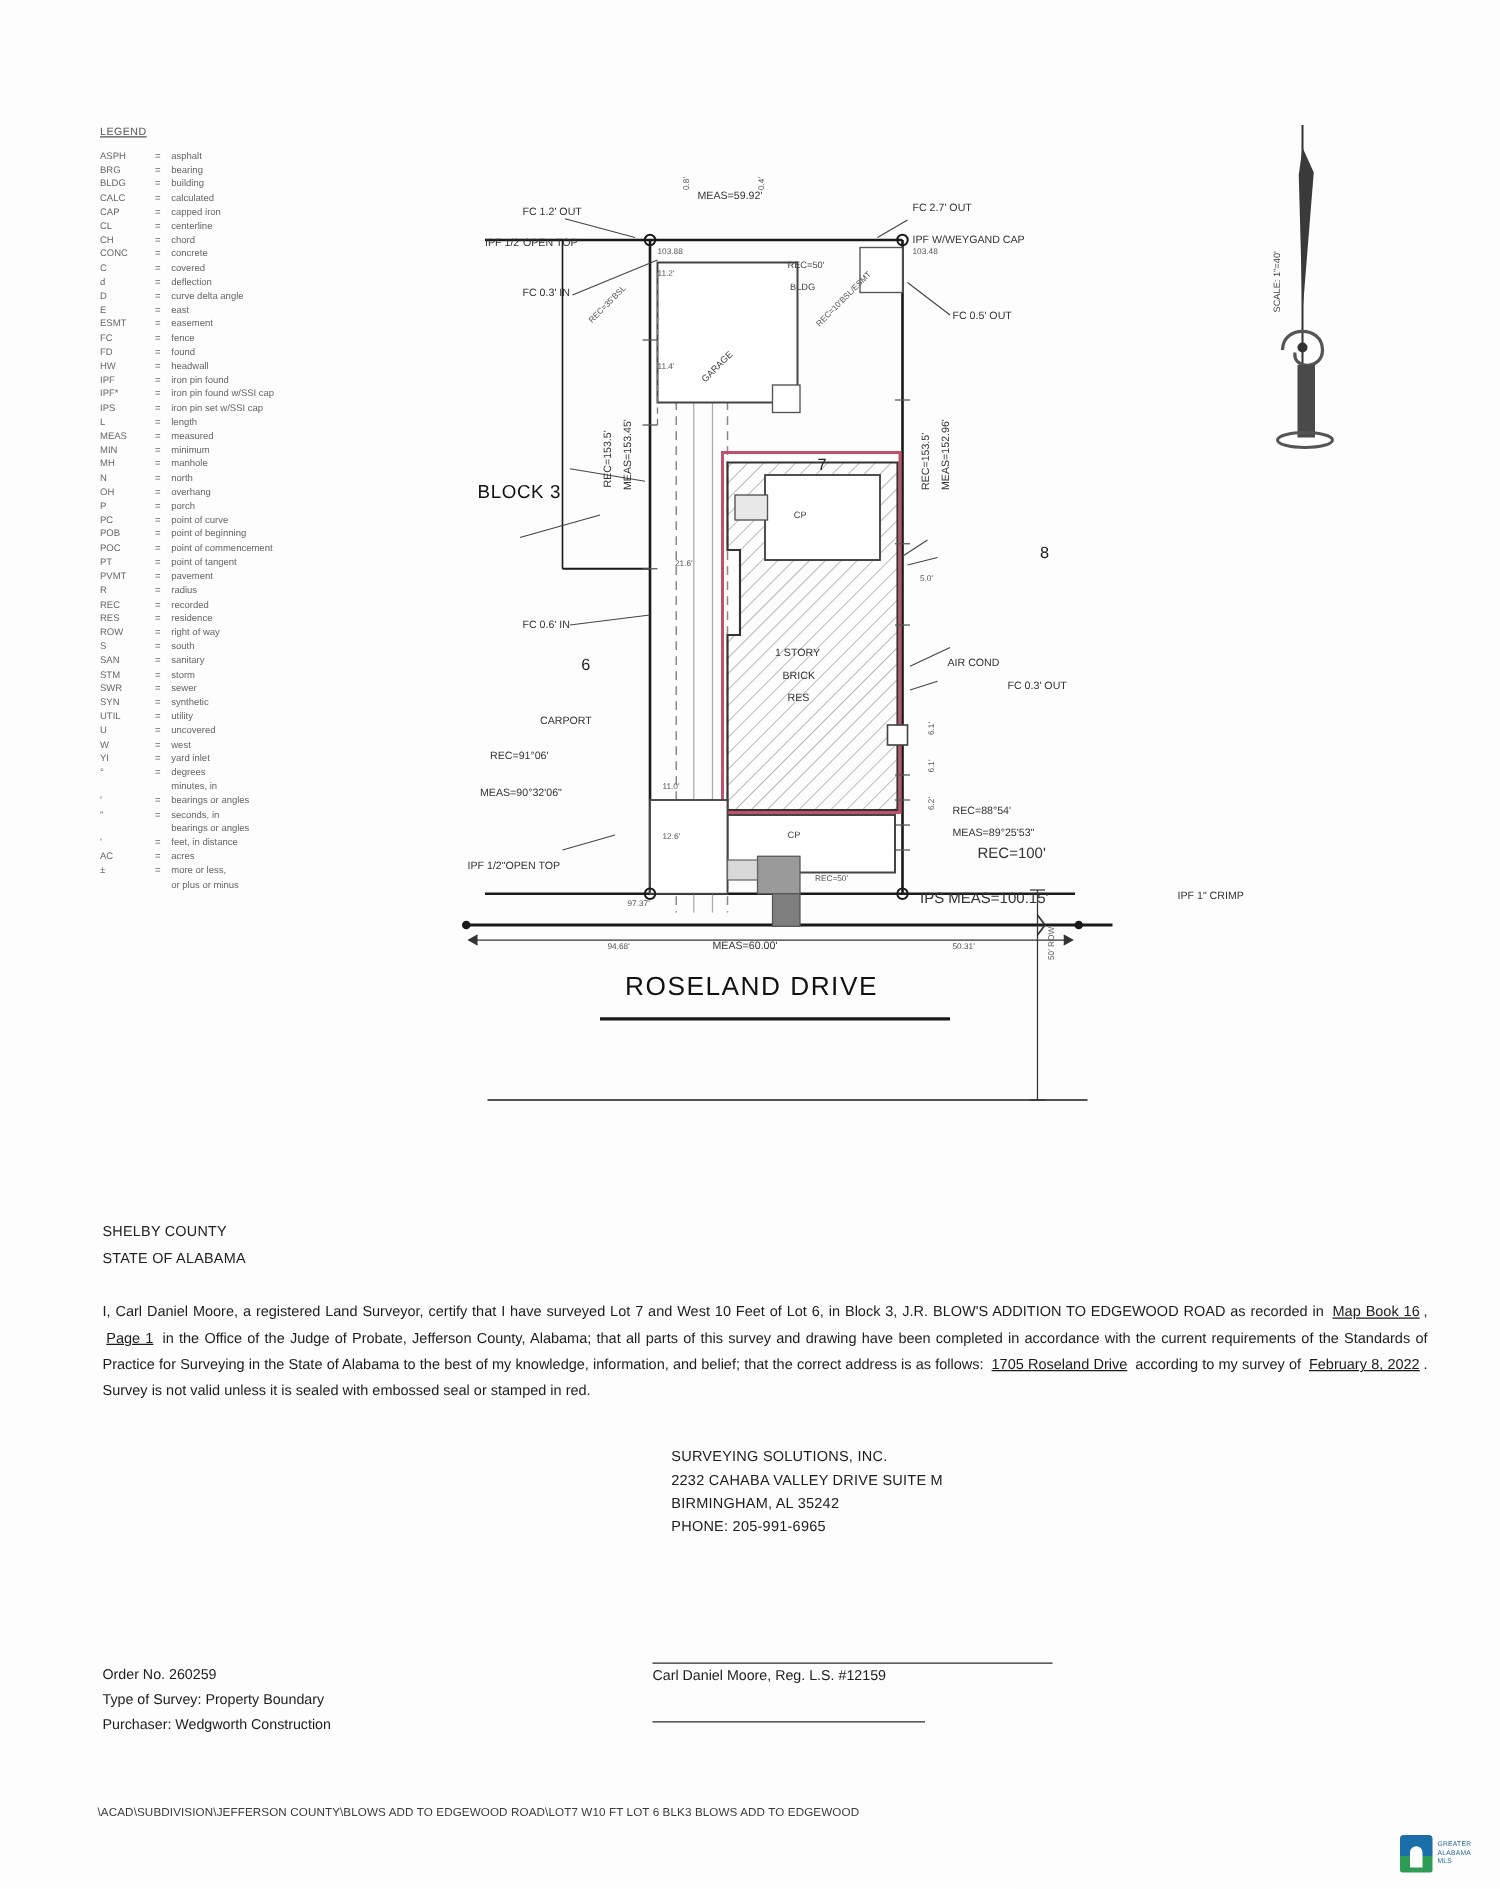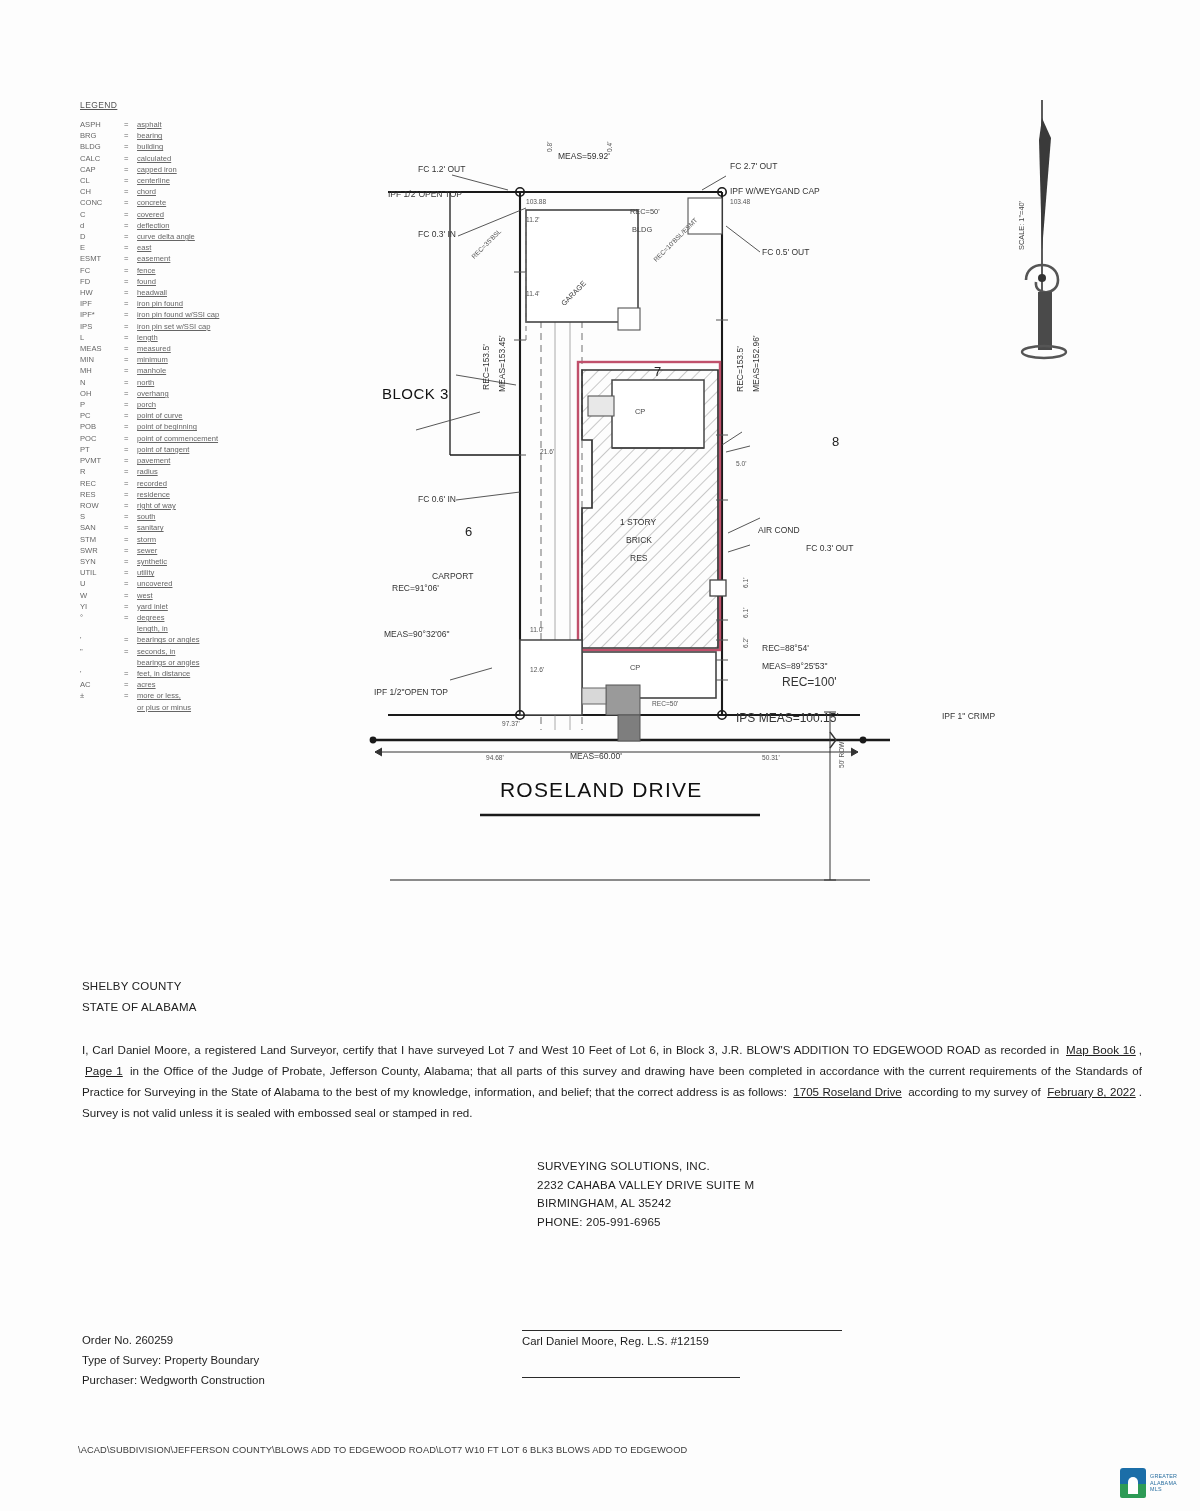--- a/index.html
+++ b/index.html
@@ -37,21 +37,21 @@
   }
   .legend-row {
     display: flex;
     font-size: 7.6px;
     line-height: 11.2px;
     color: #666;
     white-space: nowrap;
   }
   .legend-abbr { width: 44px; flex: none; }
   .legend-eq   { width: 13px; flex: none; }
-  .legend-def  { flex: 1; text-decoration: underline; }
+  .legend-def  { flex: 1; }
   .legend-row.cont .legend-abbr,
   .legend-row.cont .legend-eq { visibility: hidden; }
 
   
   #drawing {
     position: absolute;
     left: 330px;
     top: 40px;
     width: 800px;
     height: 880px;
@@ -401,21 +401,21 @@
           <span class="legend-def">yard inlet</span>
         </div>
         <div class="legend-row">
           <span class="legend-abbr">°</span>
           <span class="legend-eq">=</span>
           <span class="legend-def">degrees</span>
         </div>
         <div class="legend-row cont">
           <span class="legend-abbr"></span>
           <span class="legend-eq">=</span>
-          <span class="legend-def">length, in</span>
+          <span class="legend-def">minutes, in</span>
         </div>
         <div class="legend-row">
           <span class="legend-abbr">'</span>
           <span class="legend-eq">=</span>
           <span class="legend-def">bearings or angles</span>
         </div>
         <div class="legend-row">
           <span class="legend-abbr">"</span>
           <span class="legend-eq">=</span>
           <span class="legend-def">seconds, in</span>
@@ -646,21 +646,21 @@
     <div class="lbl tiny rot90" style="left:412px; top:578px;">6.1'</div>
     <div class="lbl tiny rot90" style="left:412px; top:608px;">6.2'</div>
 
     <div class="lbl small" style="left:305px; top:368px;">CP</div>
     <div class="lbl" style="left:290px; top:478px;">1 STORY</div>
     <div class="lbl" style="left:296px; top:496px;">BRICK</div>
     <div class="lbl" style="left:300px; top:514px;">RES</div>
     <div class="lbl small" style="left:300px; top:624px;">CP</div>
     <div class="lbl" style="left:62px; top:532px;margin-left:40px;">CARPORT</div>
 
-    <div class="lbl" style="left:62px; top:544px;">REC=91°06'</div>
+    <div class="lbl" style="left:62px; top:560px;">REC=91°06'</div>
     <div class="lbl" style="left:54px; top:590px;">MEAS=90°32'06"</div>
     <div class="lbl" style="left:44px; top:648px;">IPF 1/2"OPEN TOP</div>
     <div class="lbl tiny" style="left:172px; top:680px;">97.37'</div>
     <div class="lbl tiny" style="left:156px; top:714px;">94.68'</div>
     <div class="lbl" style="left:240px; top:712px;">MEAS=60.00'</div>
     <div class="lbl tiny" style="left:432px; top:714px;">50.31'</div>
     <div class="lbl tiny" style="left:322px; top:660px;">REC=50'</div>
     <div class="lbl" style="left:432px; top:604px;">REC=88°54'</div>
     <div class="lbl" style="left:432px; top:622px;">MEAS=89°25'53"</div>
     <div class="lbl" style="left:452px; top:636px; font-size:12px;">REC=100'</div>

